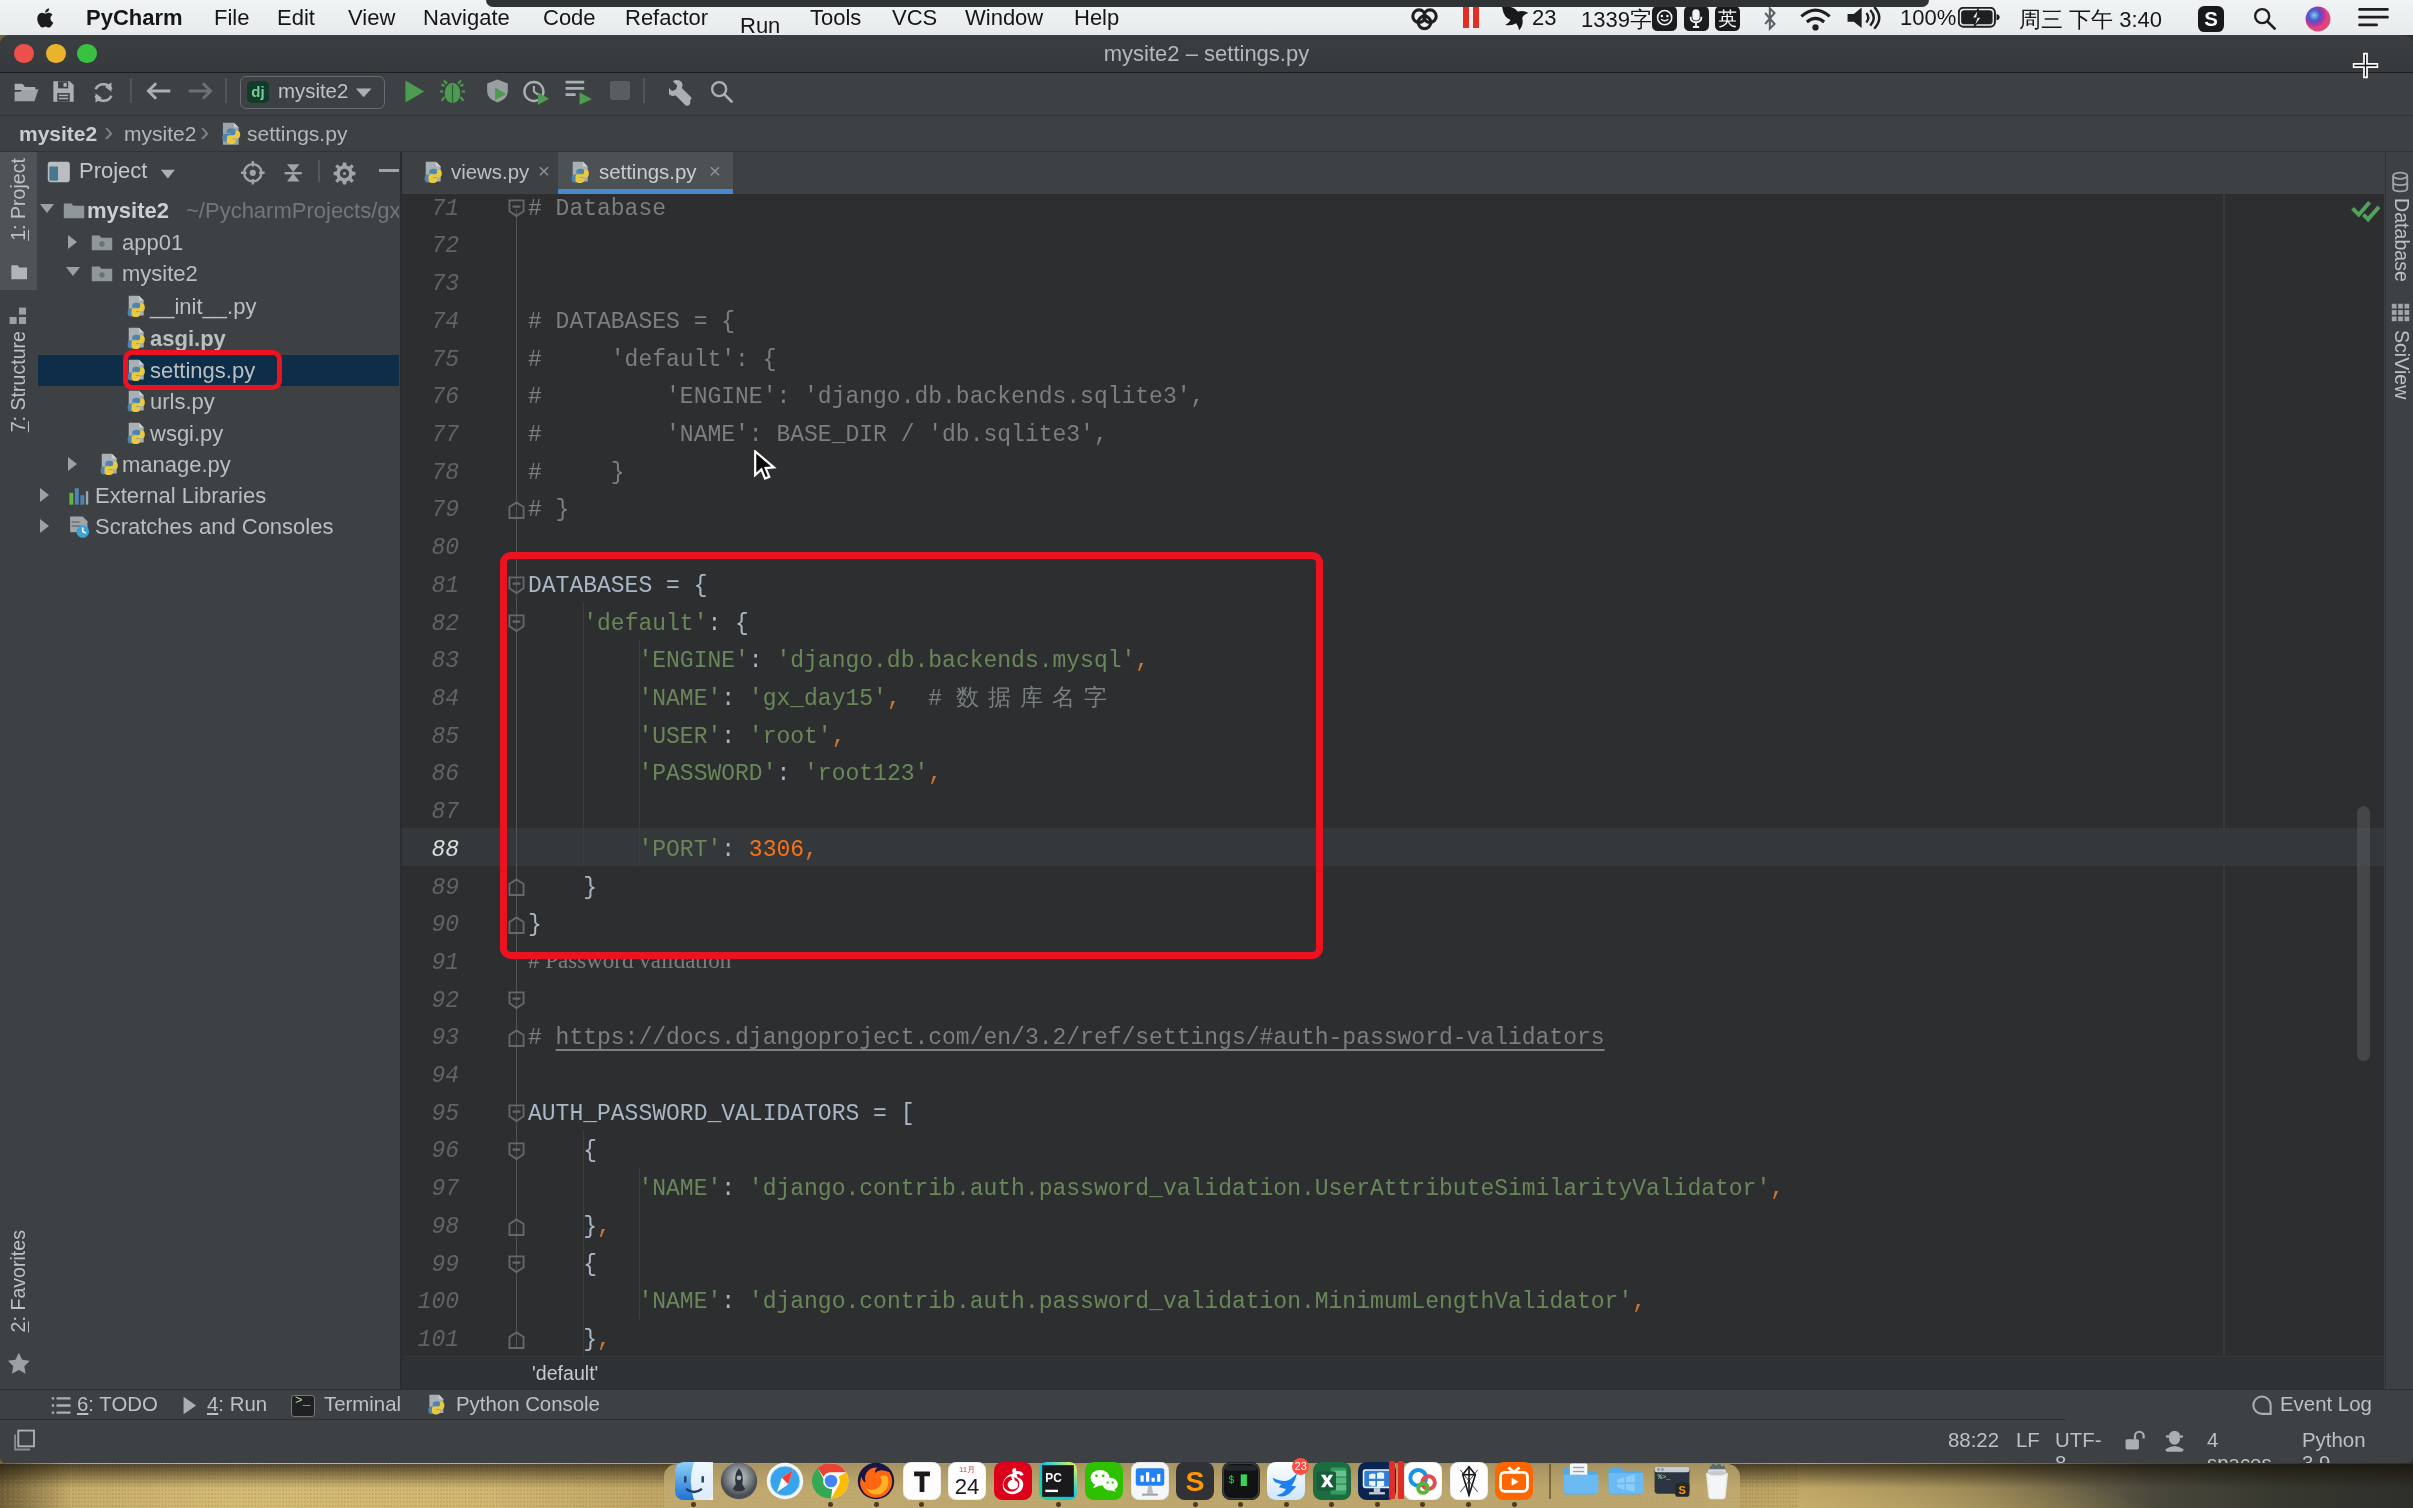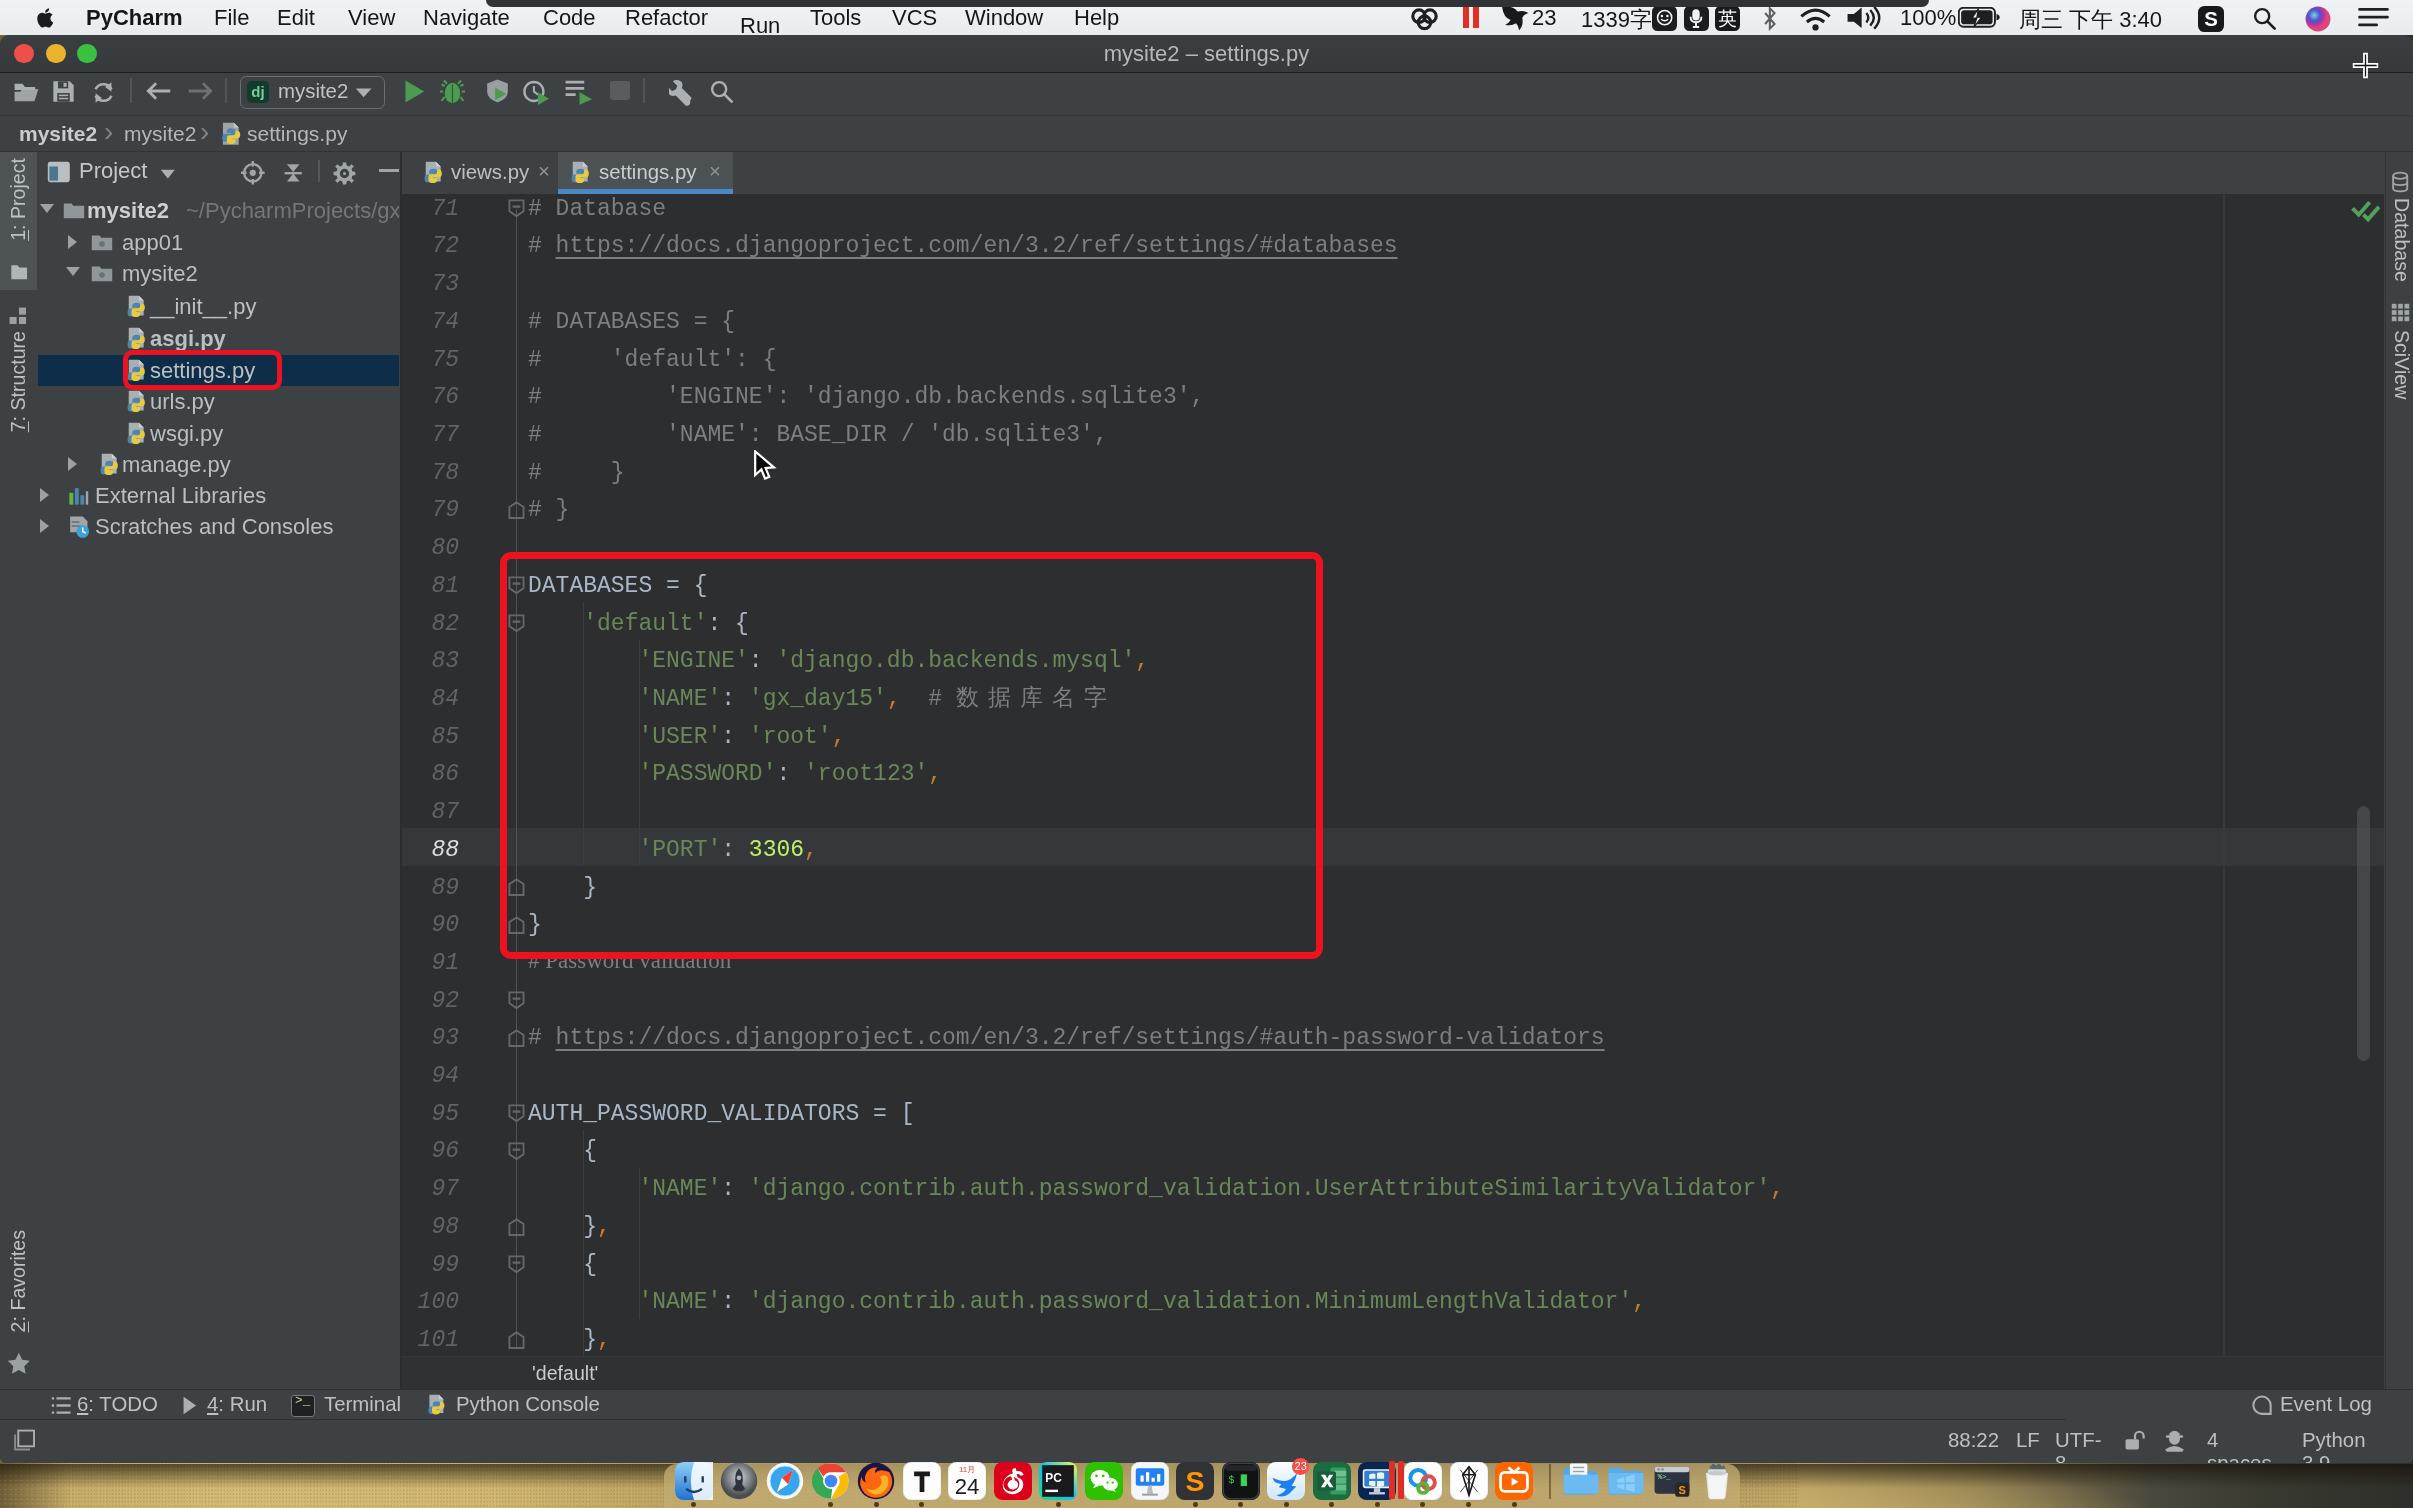--- a/index.html
+++ b/index.html
@@ -39,21 +39,21 @@
   .trow{position:absolute;left:0;width:361px;height:31px;font-size:22px;color:#babfc2;white-space:nowrap;}
   .trow span{position:absolute;top:3.1px;}
   .chev{position:absolute;top:9.4px;width:0;height:0;}
   .chev.open{border-left:7px solid transparent;border-right:7px solid transparent;border-top:9.4px solid #9da1a3;}
   .chev.closed{border-top:7px solid transparent;border-bottom:7px solid transparent;border-left:9.4px solid #9da1a3;margin-top:-1.6px;}
   
   .gn{position:absolute;left:0;width:57px;text-align:right;font-family:"Liberation Mono",monospace;font-size:23px;line-height:38px;color:#5f6466;font-style:italic;}
   .cl{position:absolute;left:126px;font-family:"Liberation Mono",monospace;font-size:23px;line-height:38px;white-space:pre;color:#a9b7c6;}
   .cm{color:#7a7f7f;}
   .str{color:#6a8759;}
-  .num{color:#bef264;}
+  .num{color:#f97316;}
   .com{color:#cc7832;}
   .lnk{text-decoration:underline;text-underline-offset:4.7px;}
   .cjks{letter-spacing:9px;}
 </style>
 </head>
 <body>
 <div id="screen">
   <svg width="0" height="0" style="position:absolute">
       <defs>
     <symbol id="pyfile" viewBox="0 0 30 30">
@@ -481,21 +481,20 @@
         <div class="gn" style="top:905px;">94</div>
         <div class="gn" style="top:943px;">95</div>
         <div class="gn" style="top:980px;">96</div>
         <div class="gn" style="top:1018px;">97</div>
         <div class="gn" style="top:1056px;">98</div>
         <div class="gn" style="top:1094px;">99</div>
         <div class="gn" style="top:1131px;">100</div>
         <div class="gn" style="top:1169px;">101</div>
 
       <div class="cl cm" style="top:38px;"># Database</div>
-      <div class="cl cm" style="top:75px;"># <span class="lnk">https://docs.djangoproject.com/en/3.2/ref/settings/#databases</span></div>
       <div class="cl cm" style="top:151px;"># DATABASES = {</div>
       <div class="cl cm" style="top:189px;">#     'default': {</div>
       <div class="cl cm" style="top:226px;">#         'ENGINE': 'django.db.backends.sqlite3',</div>
       <div class="cl cm" style="top:264px;">#         'NAME': BASE_DIR / 'db.sqlite3',</div>
       <div class="cl cm" style="top:302px;">#     }</div>
       <div class="cl cm" style="top:339px;"># }</div>
       <div class="cl" style="top:415px;">DATABASES = {</div>
       <div class="cl" style="top:453px;">    <span class="str">'default'</span>: {</div>
       <div class="cl" style="top:490px;">        <span class="str">'ENGINE'</span>: <span class="str">'django.db.backends.mysql'</span><span class="com">,</span></div>
       <div class="cl" style="top:528px;">        <span class="str">'NAME'</span>: <span class="str">'gx_day15'</span><span class="com">,</span>  <span class="cm"># <span class="cjks">数据库名字</span></span></div>

